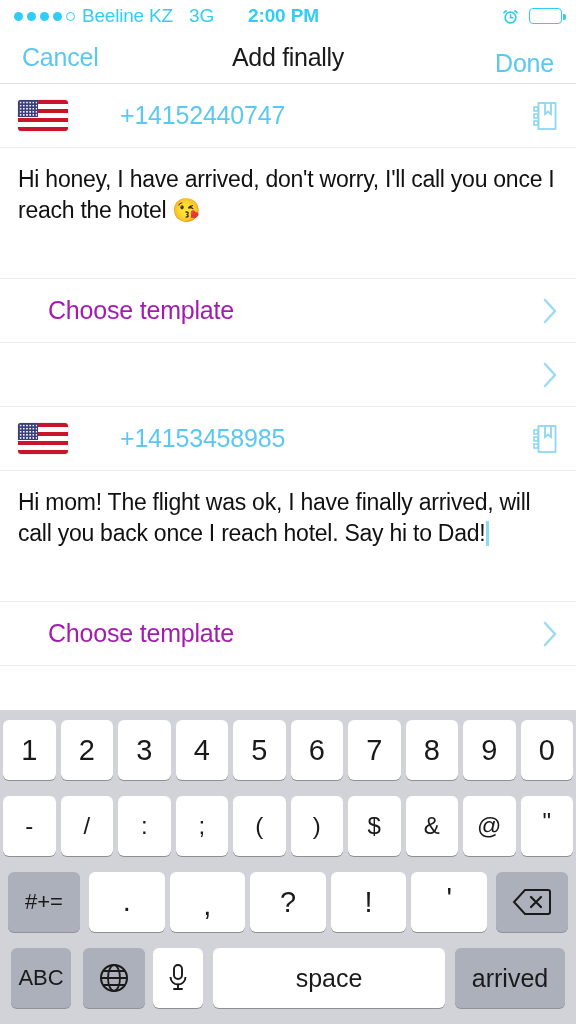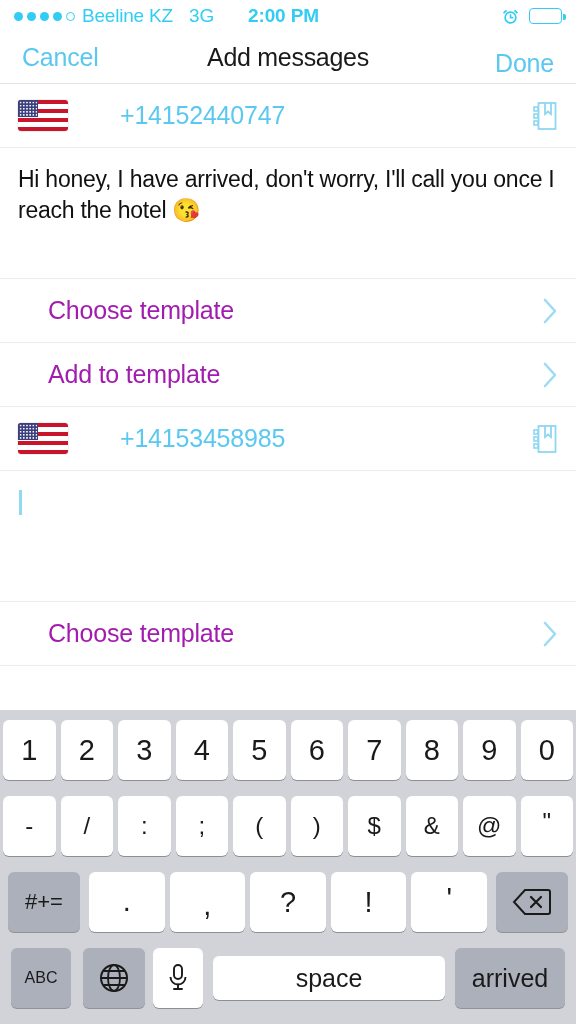--- a/index.html
+++ b/index.html
@@ -146,24 +146,24 @@
   }
   .key.sym { font-size:24px; }
 
   
   .k-shift { width:72px; height:60px; margin-left:5px; font-size:22px; }
   .r3-mid { flex:1; display:flex; gap:5px; margin:0 9px; }
   .r3-mid .key { flex:1; height:60px; }
   .k-del { width:72px; height:60px; margin-right:5px; }
 
   
-  .k-abc  { width:60px; height:60px; margin-left:8px; font-size:16px; }
+  .k-abc  { width:60px; height:60px; margin-left:8px; font-size:22px; }
   .k-glob { width:62px; height:60px; margin-left:12px; }
   .k-mic  { width:50px; height:60px; margin-left:8px; }
-  .k-space{ flex:1; height:44px; margin:0 10px; font-size:25px; }
+  .k-space{ flex:1; height:60px; margin:0 10px; font-size:25px; }
   .k-ret  { width:110px; height:60px; margin-right:8px; font-size:25px; }
 
   .key.period { align-items:flex-end; padding-bottom:14px; }
   .key.comma  { align-items:flex-end; padding-bottom:10px; }
   .key.apos   { align-items:flex-start; padding-top:10px; }
   .key.quote  { align-items:flex-start; padding-top:12px; }
 </style>
 </head>
 <body>
 
@@ -189,21 +189,21 @@
         <path d="M5.5 4.2 L3 6.6 M18.5 4.2 L21 6.6" stroke="#32CDF5" stroke-width="2.6" stroke-linecap="round"></path>
       </svg>
       <span class="battery">
         <span class="battery-fill" id="bfill" style="width: 55%;"></span>
       </span>
     </div>
   </div>
 
   <div class="navbar">
     <button class="nav-btn">Cancel</button>
-    <div class="nav-title">Add messages</div>
+    <div class="nav-title">Add finally</div>
     <button class="nav-btn nav-done">Done</button>
   </div>
 
   <div class="phone-row">
     <span class="flag">
       <span class="stripes">
           <i></i>
           <i></i>
           <i></i>
           <i></i>
@@ -228,21 +228,20 @@
   </div>
 
   <div class="tmpl-row">
     <span class="tmpl-label">Choose template</span>
     <svg class="chev" viewBox="0 0 15 26">
       <path d="M2 2 L12 13 L2 24" fill="none" stroke="#9fdcf3" stroke-width="2.6" stroke-linecap="round" stroke-linejoin="round"></path>
     </svg>
   </div>
 
   <div class="tmpl-row">
-    <span class="tmpl-label">Add to template</span>
     <svg class="chev" viewBox="0 0 15 26">
       <path d="M2 2 L12 13 L2 24" fill="none" stroke="#9fdcf3" stroke-width="2.6" stroke-linecap="round" stroke-linejoin="round"></path>
     </svg>
   </div>
 
   <div class="phone-row">
     <span class="flag">
       <span class="stripes">
           <i></i>
           <i></i>
@@ -258,21 +257,21 @@
     <svg class="contacts-ico" viewBox="0 0 26 30">
       <rect x="6.5" y="2" width="17" height="26" fill="none" stroke="#8ed7f2" stroke-width="1.8"></rect>
       <rect x="2" y="6" width="4" height="4" fill="none" stroke="#8ed7f2" stroke-width="1.6"></rect>
       <rect x="2" y="13" width="4" height="4" fill="none" stroke="#8ed7f2" stroke-width="1.6"></rect>
       <rect x="2" y="20" width="4" height="4" fill="none" stroke="#8ed7f2" stroke-width="1.6"></rect>
       <path d="M13 2 V13 L16 10.5 L19 13 V2" fill="none" stroke="#8ed7f2" stroke-width="1.8"></path>
     </svg>
   </div>
 
   <div class="msg-area msg-2">
-    <div class="msg-text"><span class="caret"></span></div>
+    <div class="msg-text"><span>Hi mom! The flight was ok, I have finally arrived, will call you back once I reach hotel. Say hi to Dad!</span><span class="caret"></span></div>
   </div>
 
   <div class="tmpl-row">
     <span class="tmpl-label">Choose template</span>
     <svg class="chev" viewBox="0 0 15 26">
       <path d="M2 2 L12 13 L2 24" fill="none" stroke="#9fdcf3" stroke-width="2.6" stroke-linecap="round" stroke-linejoin="round"></path>
     </svg>
   </div>
 
   <div class="keyboard">

